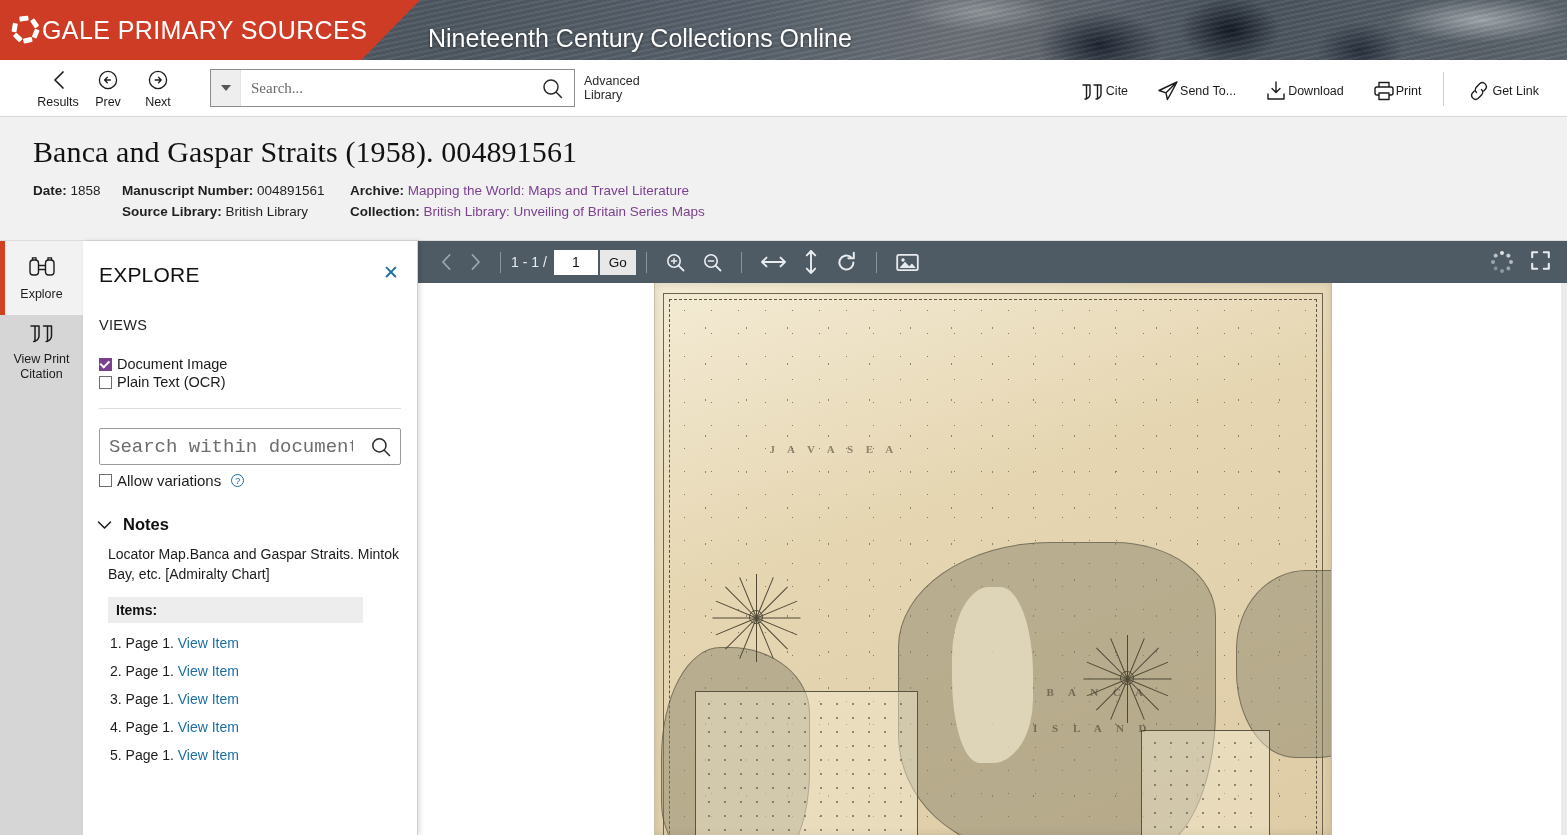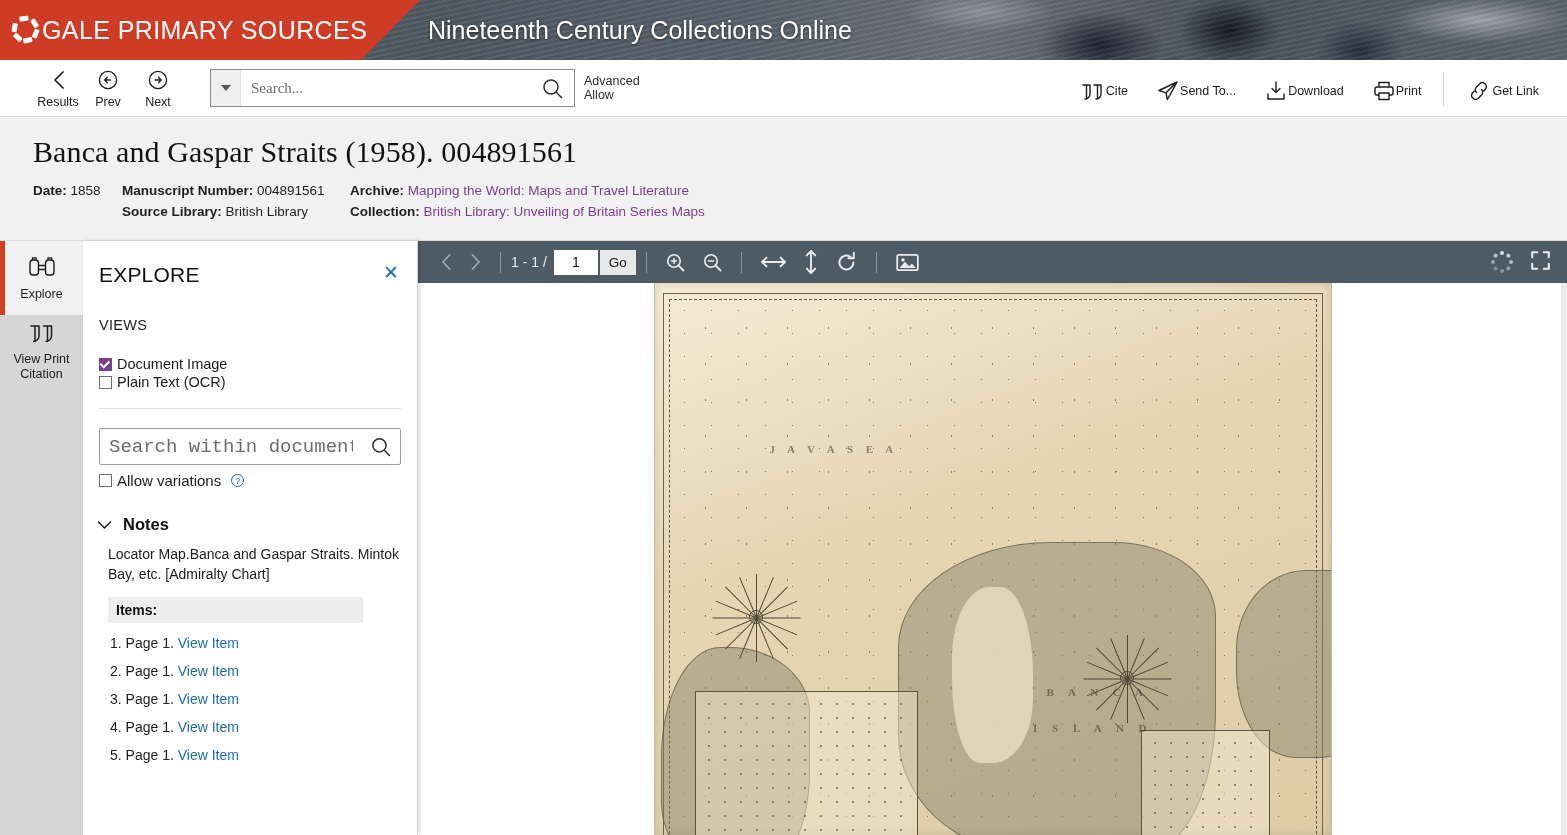--- a/index.html
+++ b/index.html
@@ -57,21 +57,21 @@
   .gale-mark i:nth-child(2){ transform: rotate(56deg)  translate(0,-11px); }
   .gale-mark i:nth-child(3){ transform: rotate(112deg) translate(0,-11px); }
   .gale-mark i:nth-child(4){ transform: rotate(168deg) translate(0,-11px); }
   .gale-mark i:nth-child(5){ transform: rotate(224deg) translate(0,-11px); }
   .gale-mark i:nth-child(6){ transform: rotate(280deg) translate(0,-11px); }
   .brand-text {
     color: #fff; font-size: 25px; font-weight: 400;
     letter-spacing: 0.4px; white-space: nowrap;
   }
   .banner-title {
-    position: absolute; left: 428px; top: 4px; height: 52px;
+    position: absolute; left: 428px; top: 12px; height: 52px;
     display: flex; align-items: center; z-index: 3;
     color: #ffffff; font-size: 25px; font-weight: 400;
     text-shadow: 0 1px 3px rgba(0,0,0,.55);
     white-space: nowrap;
   }
 
   
   .toolbar {
     height: 57px; width: 100%;
     background: #fff;
@@ -406,21 +406,21 @@
       <input class="search-input" type="text" placeholder="Search..." style="">
       <div class="search-go">
         <svg width="23" height="23" viewBox="0 0 23 23">
             <circle cx="10" cy="10" r="7" fill="none" stroke="#2a2a2a" stroke-width="1.5"></circle>
             <line x1="15.2" y1="15.2" x2="20.5" y2="20.5" stroke="#2a2a2a" stroke-width="1.5" stroke-linecap="round"></line>
           </svg>
       </div>
     </div>
     <div class="adv-search">
       <div>Advanced</div>
-      <div>Allow</div>
+      <div>Library</div>
     </div>
   </div>
 
   <div class="tool-right">
     <div class="tool-btn">
       <span class="ico">
         <svg width="26" height="20" viewBox="0 0 26 20">
             <path d="M3 3 h7 v9 a5 5 0 0 1 -5 5 M6.5 3 v14 M14 3 h7 v9 a5 5 0 0 1 -5 5 M17.5 3 v14" fill="none" stroke="#1c1c1c" stroke-width="1.4" stroke-linecap="round" stroke-linejoin="round"></path>
           </svg>
       </span>

